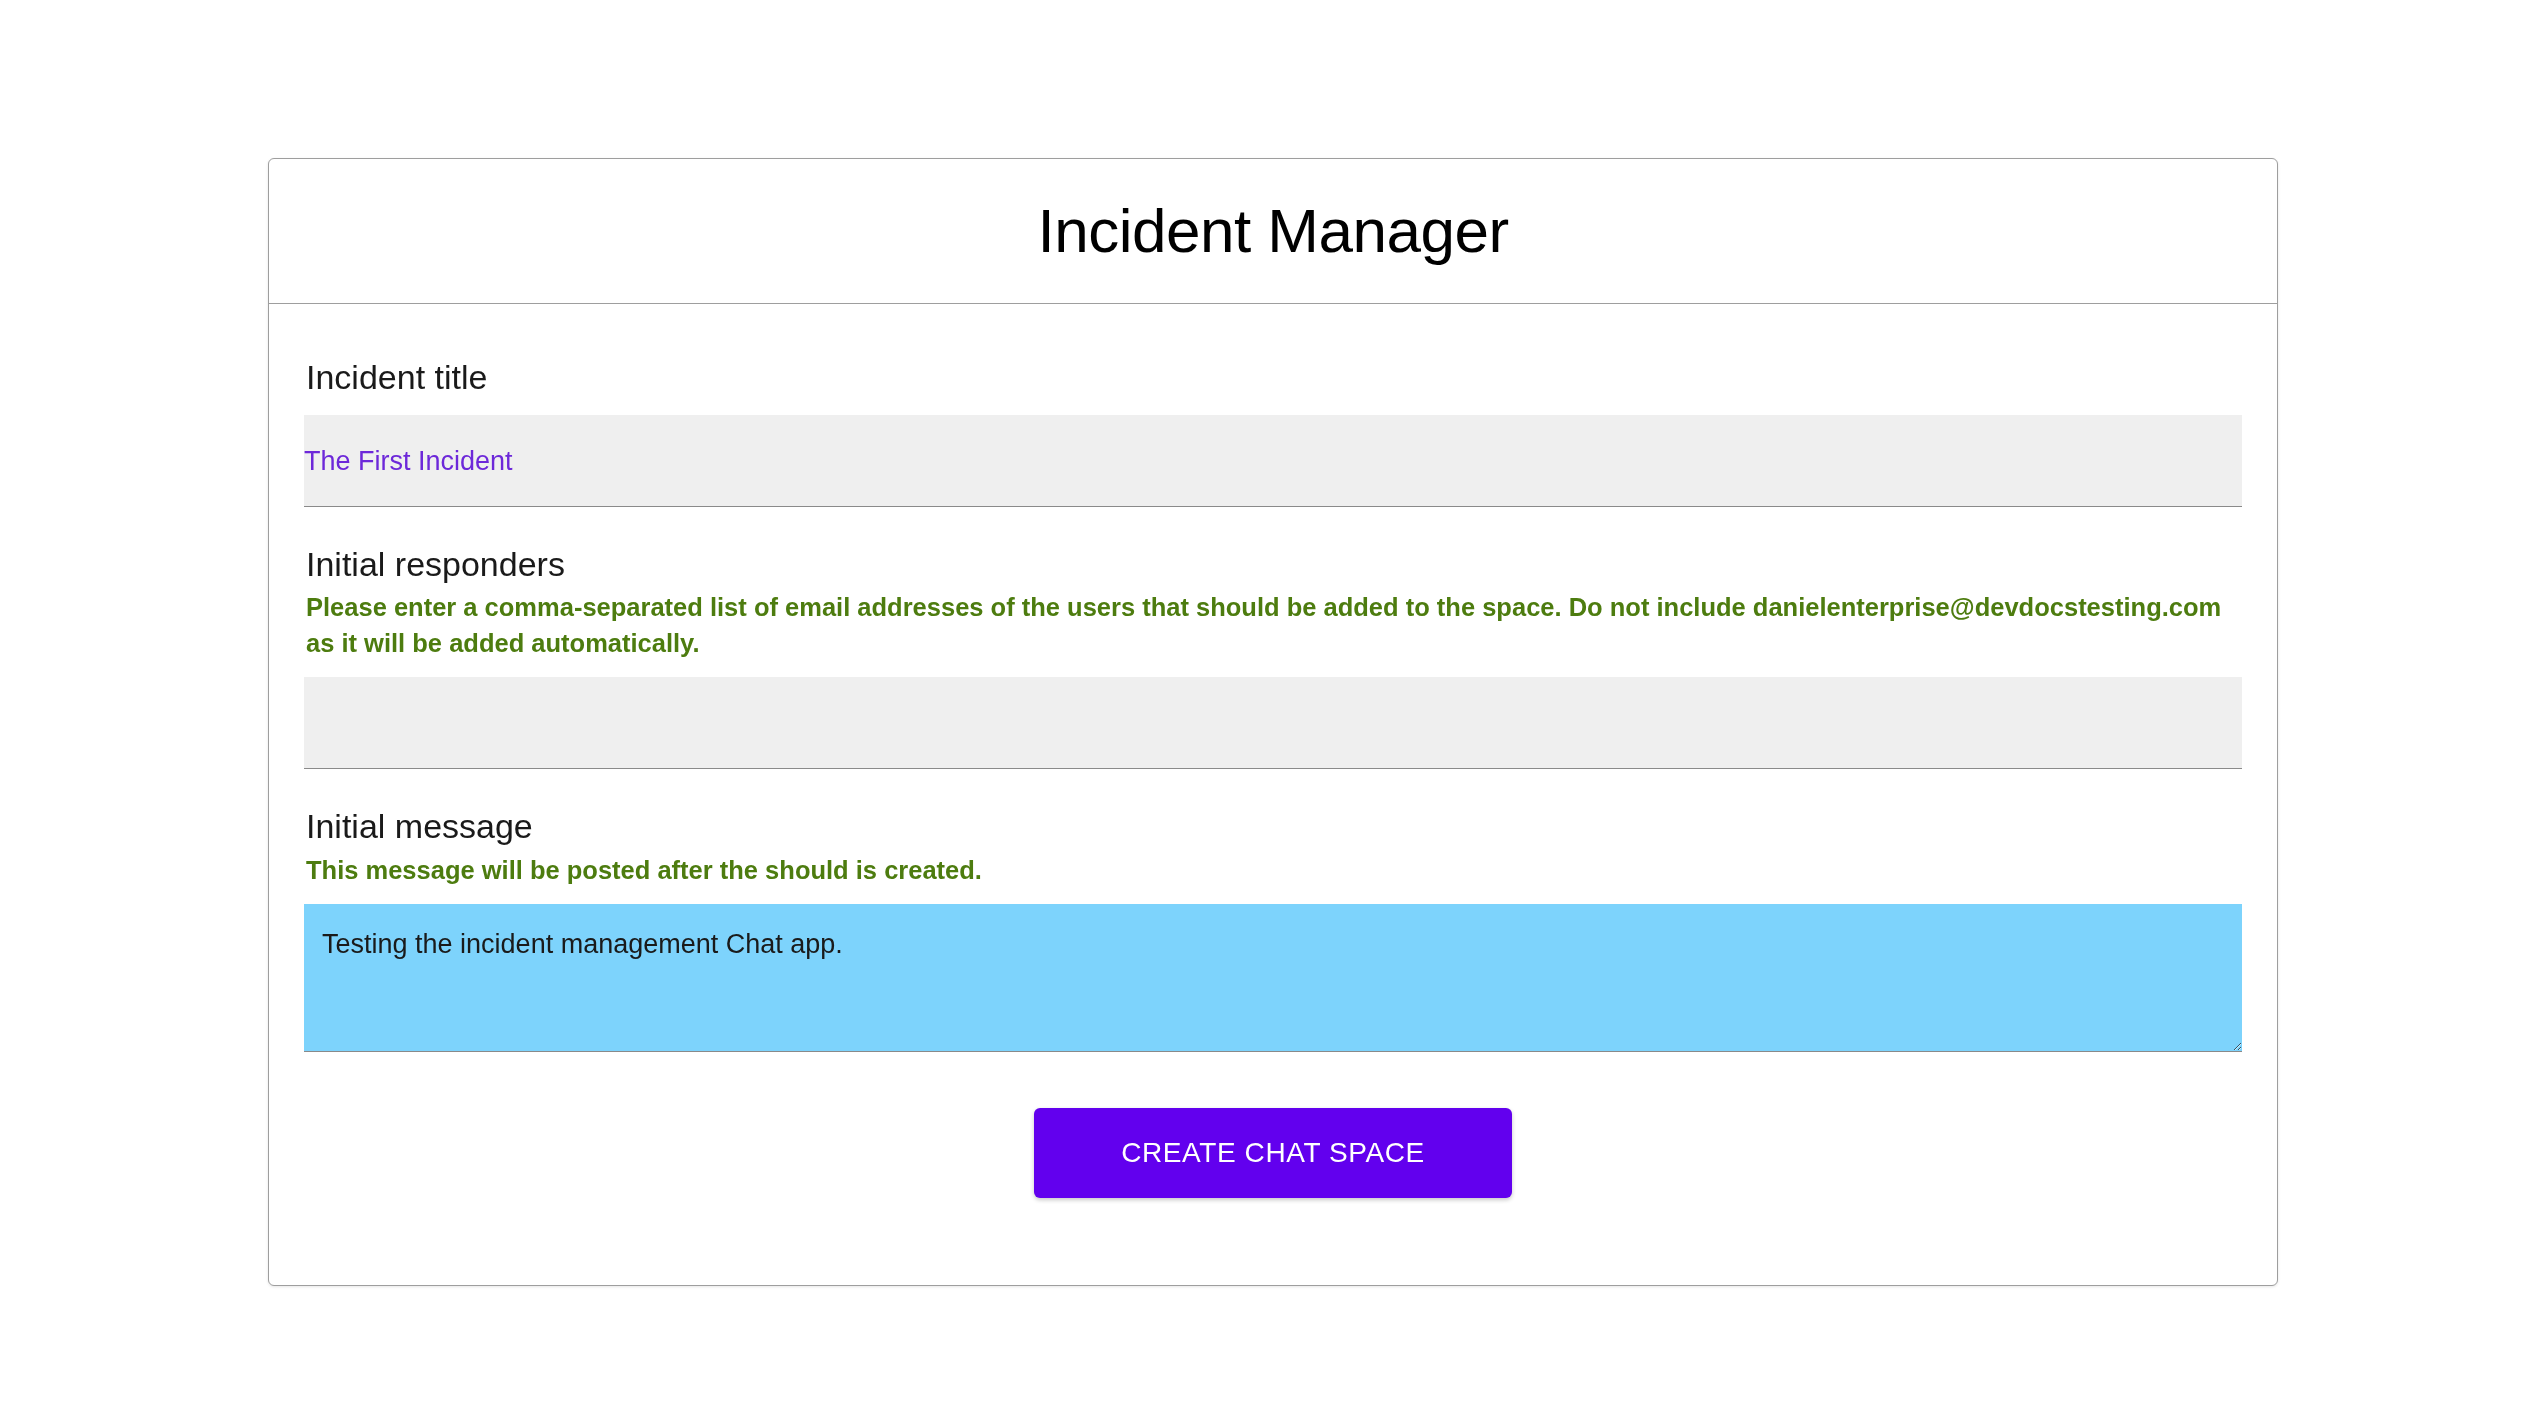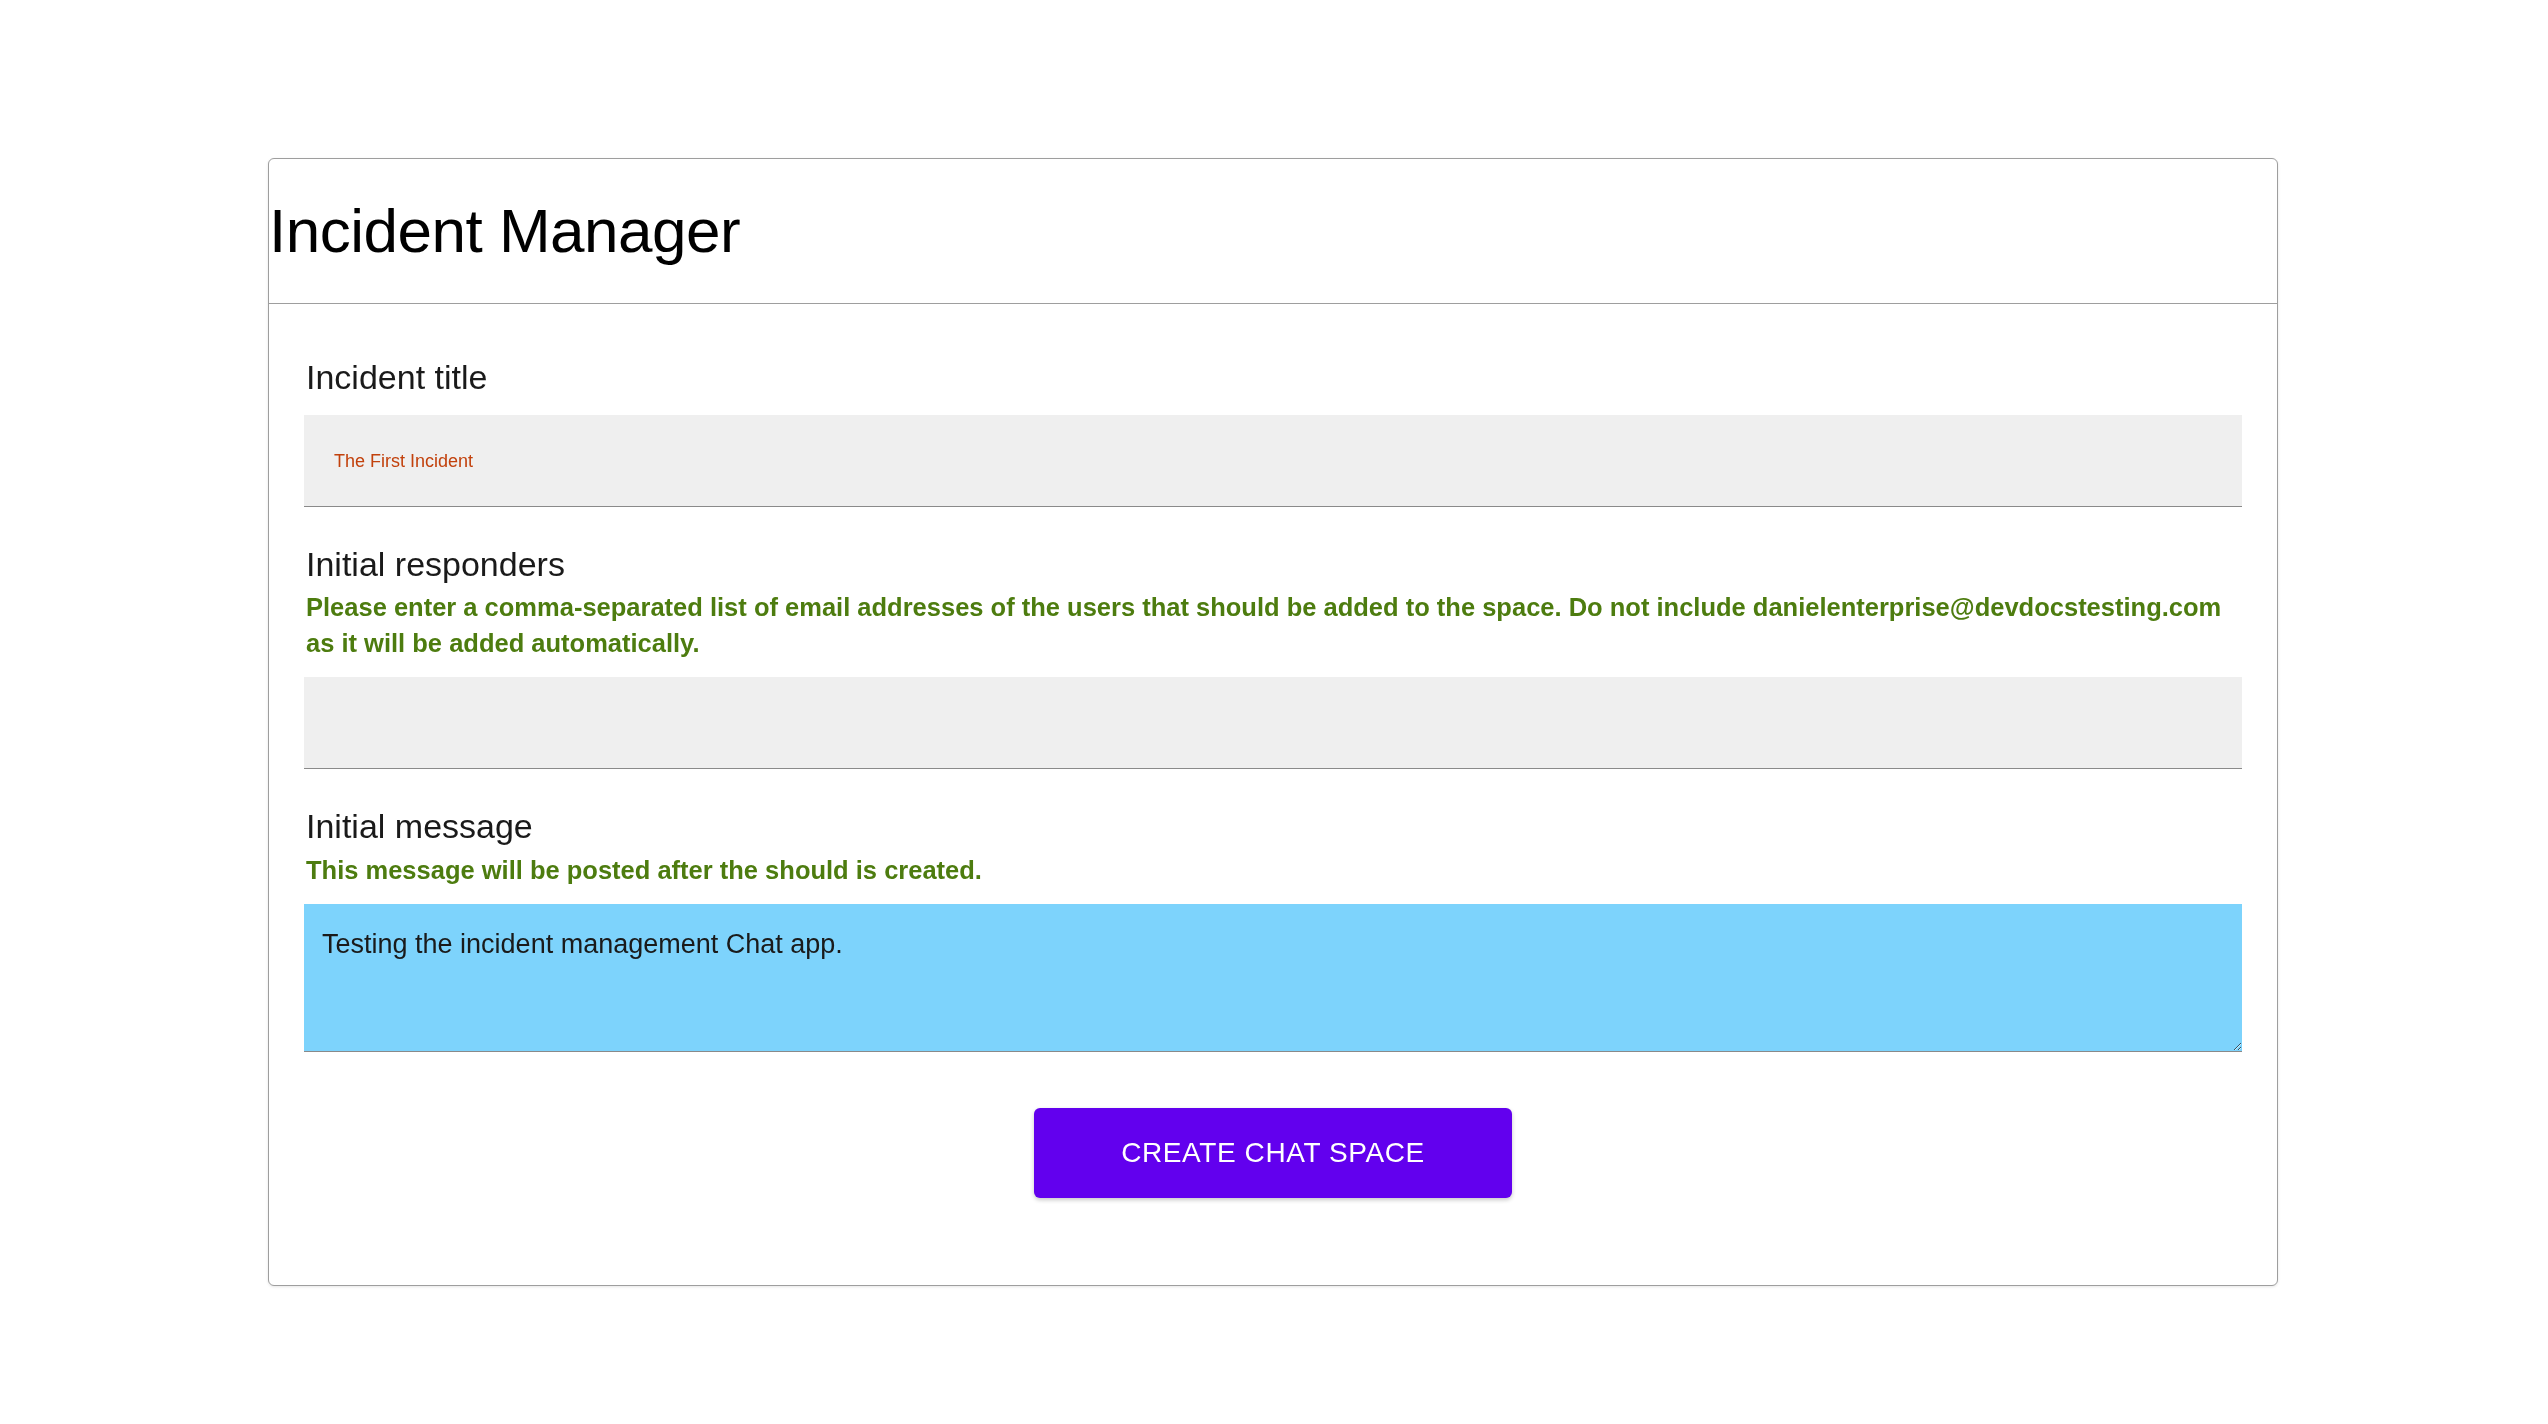--- a/index.html
+++ b/index.html
@@ -29,21 +29,21 @@
     border-radius: 6px;
     box-sizing: border-box;
     box-shadow: 0 1px 3px rgba(0,0,0,0.10);
   }
 
   .card-header {
     height: 145px;
     border-bottom: 1px solid #9e9e9e;
     display: flex;
     align-items: center;
-    justify-content: flex-start;
+    justify-content: center;
     box-sizing: border-box;
   }
 
   .card-title {
     font-size: 62px;
     font-weight: 400;
     color: #000000;
     letter-spacing: -0.5px;
     line-height: 1;
   }
@@ -70,23 +70,23 @@
   }
 
   .filled-input {
     margin-top: 16px;
     background: #efefef;
     border: 0;
     border-bottom: 1px solid #8a8a8a;
     width: 100%;
     box-sizing: border-box;
     font-family: "Liberation Sans", sans-serif;
-    font-size: 18px;
-    color: #c2410c;
-    padding: 22px 18px 20px 30px;
+    font-size: 27px;
+    color: #6d28d9;
+    padding: 22px 18px 20px 0;
     outline: none;
     display: block;
   }
 
   .filled-input::placeholder { color: #a6a6a6; }
 
   .input-title { height: 92px; }
   .input-responders { height: 92px; }
 
   .textarea-message {

